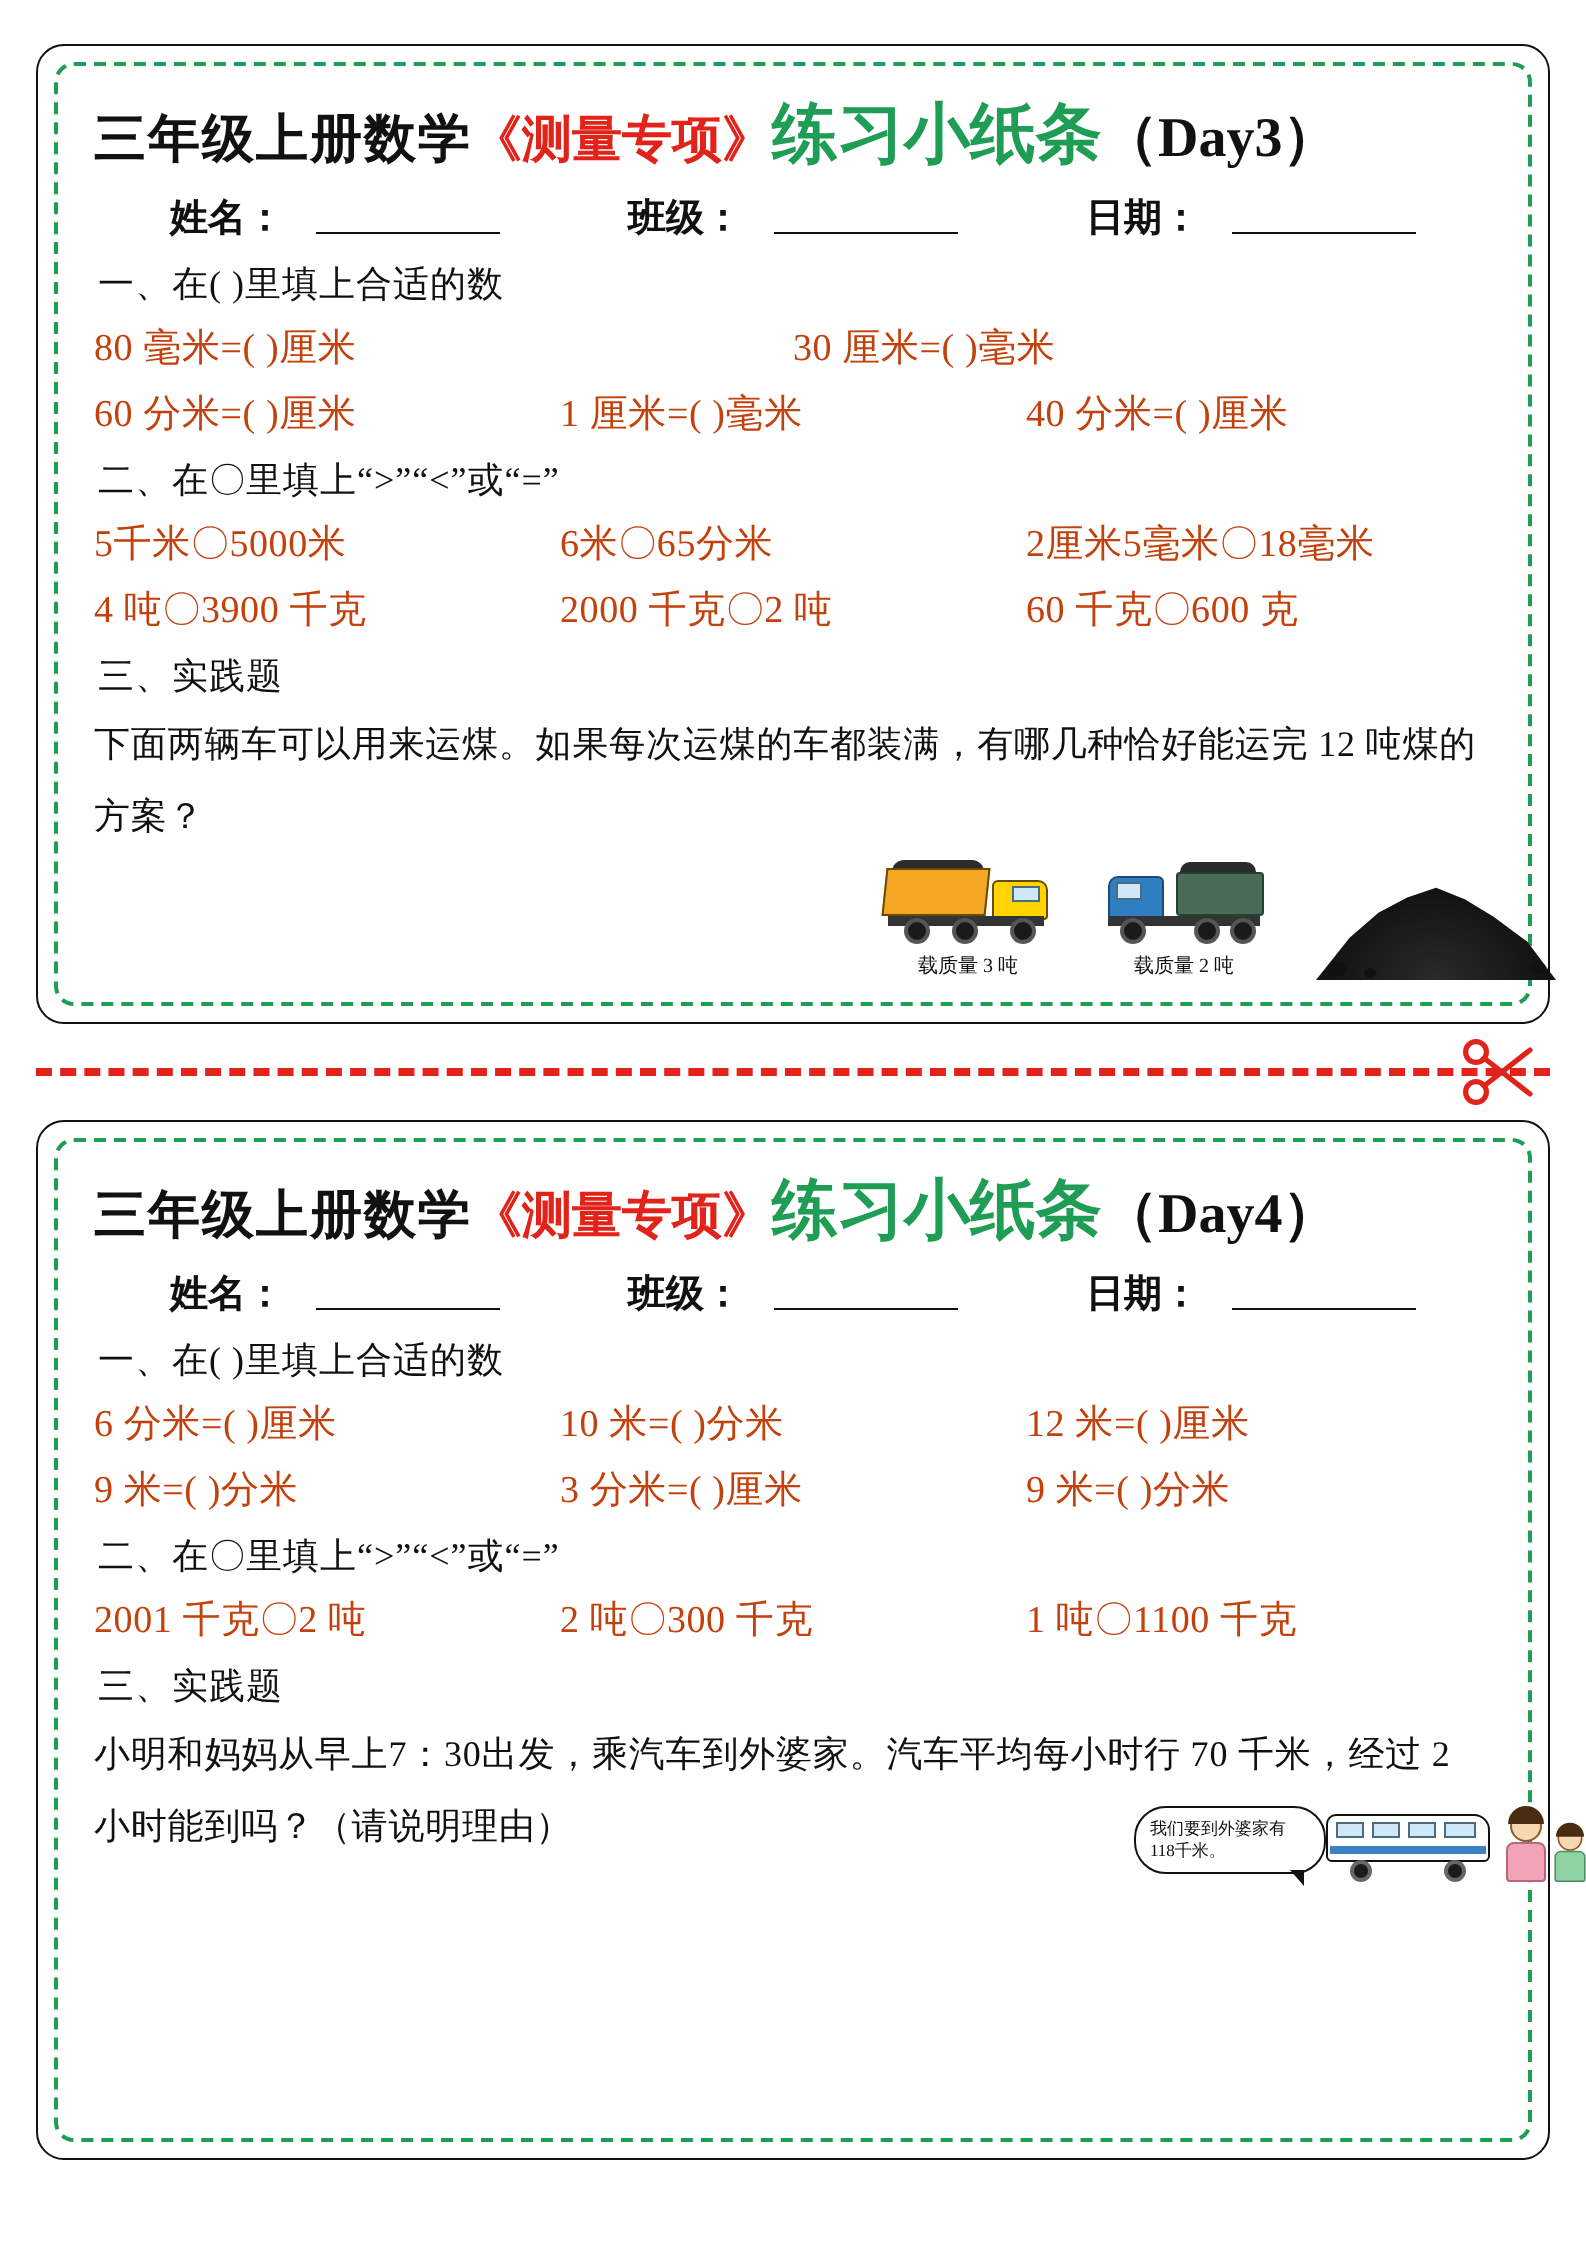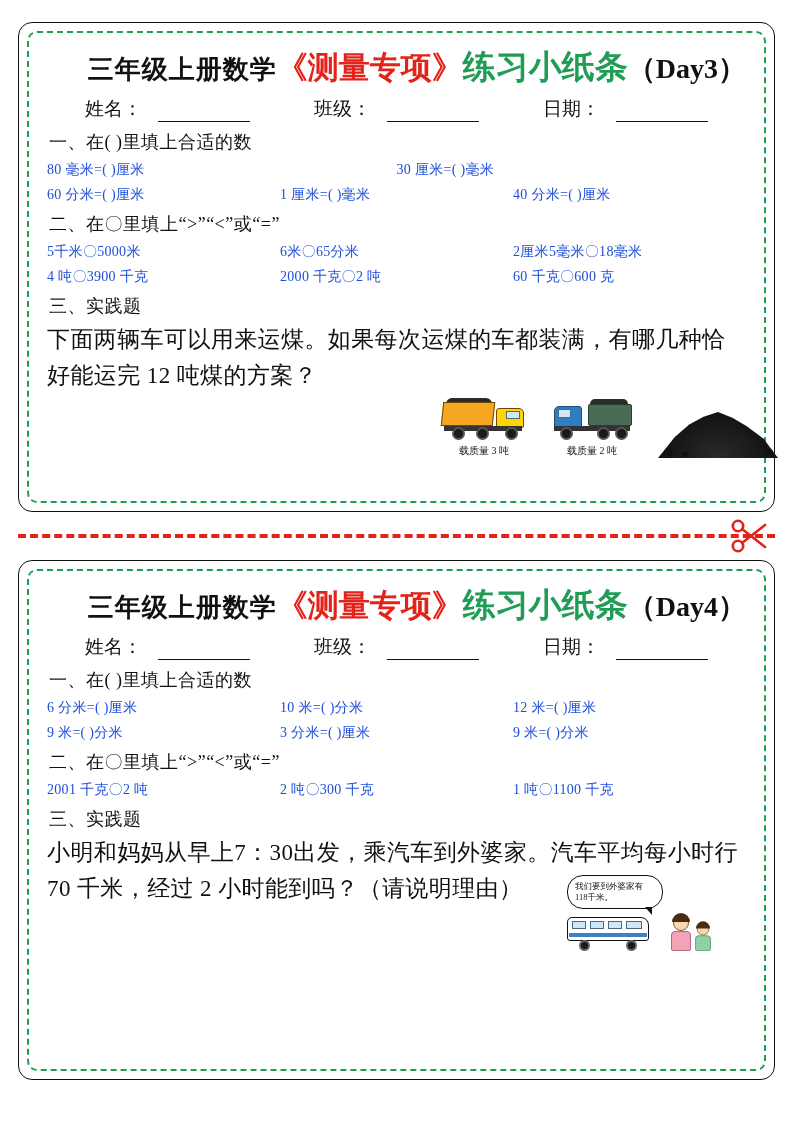--- a/index.html
+++ b/index.html
@@ -37,35 +37,35 @@
     padding: 10px 18px 12px 18px;
     position: relative;
   }
   .card1 { height: 490px; }
   .card2 { height: 520px; }
 
   
   .title-row {
     display: flex;
     align-items: baseline;
-    justify-content: flex-end;
+    justify-content: flex-start;
     white-space: nowrap;
     margin: 2px 0 6px 0;
   }
   .t-black {
     font-family: "Liberation Serif", serif;
     font-weight: bold;
     font-size: 26px;
     color: #111;
     letter-spacing: 1px;
   }
   .t-red {
     font-family: "Liberation Serif", serif;
     font-weight: bold;
-    font-size: 31px;
+    font-size: 25px;
     color: #e2231a;
     letter-spacing: 0px;
   }
   .t-green {
     font-family: "Liberation Serif", serif;
     font-weight: bold;
     font-size: 33px;
     color: #1f9d55;
     letter-spacing: 0px;
   }
@@ -79,53 +79,53 @@
   
   .meta-row {
     display: flex;
     justify-content: space-around;
     align-items: flex-end;
     font-size: 19px;
     color: #111;
     margin: 4px 0 6px 0;
     padding: 0 6px;
   }
-  .meta-item { display: flex; align-items: flex-end; gap: 16px; }
+  .meta-item { display: flex; align-items: center; gap: 16px; font-weight: bold; }
   .meta-label { font-size: 19px; }
   .blank-line {
     display: inline-block;
     width: 92px;
     border-bottom: 1.6px solid #111;
     height: 16px;
   }
 
   
   .sec-head {
     font-size: 18px;
     color: #111;
     margin: 8px 0 4px 2px;
     letter-spacing: 0.5px;
   }
 
   
   .q-row {
     display: flex;
-    font-size: 14px;
-    color: #1d4ed8;
+    font-size: 19px;
+    color: #c2410c;
     margin: 7px 0;
     letter-spacing: 0.3px;
   }
   .q-row > div { flex: 1; }
   .q-row.three > div:nth-child(1) { flex: 1.05; }
   .q-row.three > div:nth-child(2) { flex: 1.05; }
   .q-row.three > div:nth-child(3) { flex: 1.05; text-align: left; }
 
   
   .para {
-    font-size: 23px;
+    font-size: 18px;
     line-height: 36px;
     color: #111;
     letter-spacing: 0.4px;
     margin-top: 2px;
   }
 
   
   .illus-row {
     display: flex;
     align-items: flex-end;
@@ -413,21 +413,21 @@
       <div class="q-row three">
         <div>2001 千克〇2 吨</div>
         <div>2 吨〇300 千克</div>
         <div>1 吨〇1100 千克</div>
       </div>
 
       <div class="sec-head">三、实践题</div>
       <div class="para">小明和妈妈从早上7：30出发，乘汽车到外婆家。汽车平均每小时行 70 千米，经过 2 小时能到吗？（请说明理由）</div>
 
       <div class="illus2-wrap">
-        <div style="display:flex; flex-direction:column; align-items:flex-start;">
+        <div style="display:flex; align-items:center;">
           <div class="bubble">我们要到外婆家有118千米。</div>
           <div class="bus" style="margin-top:6px;">
             <div class="body"></div>
             <div class="stripe"></div>
             <div class="w w1"></div>
               <div class="w w2"></div>
               <div class="w w3"></div>
               <div class="w w4"></div>
             <div class="wh wh1"></div>
               <div class="wh wh2"></div>

